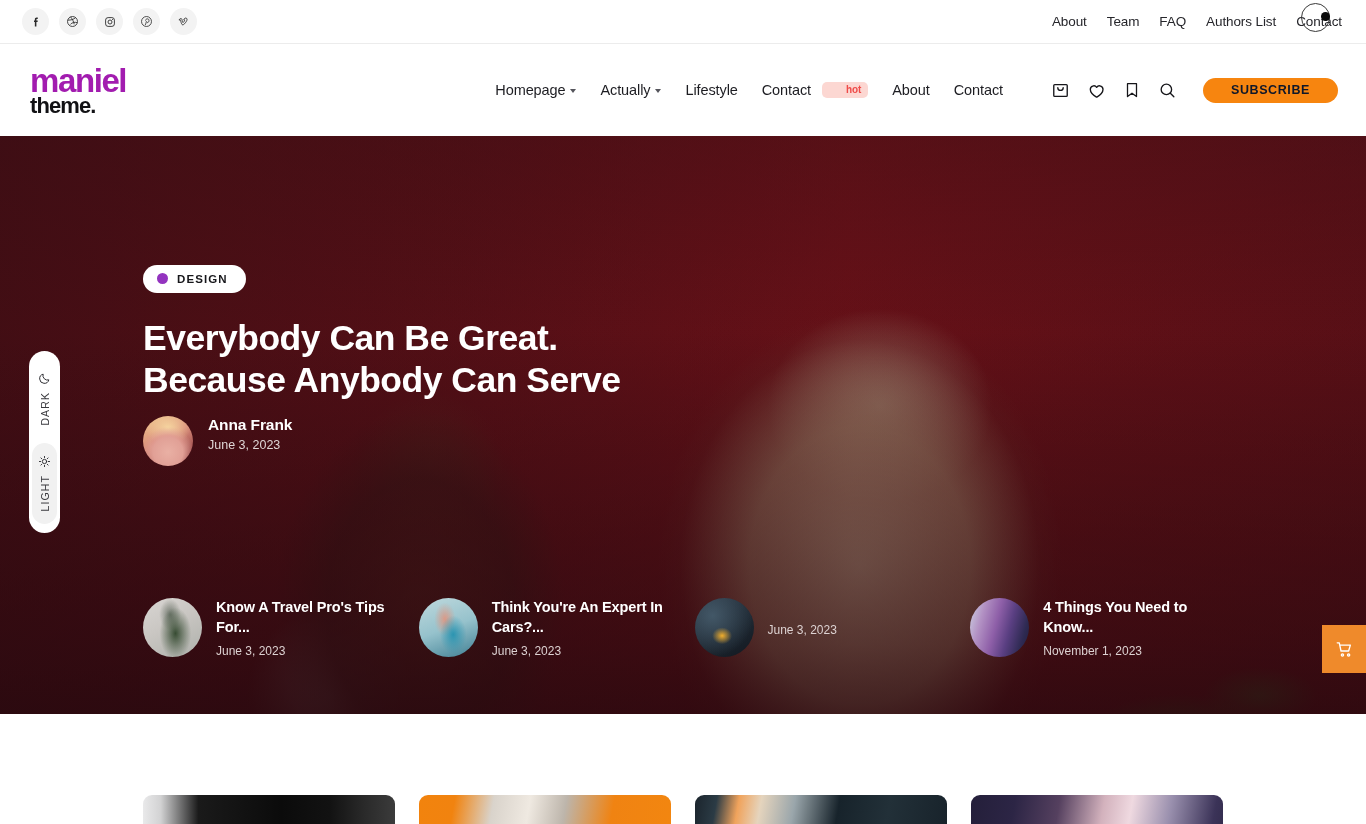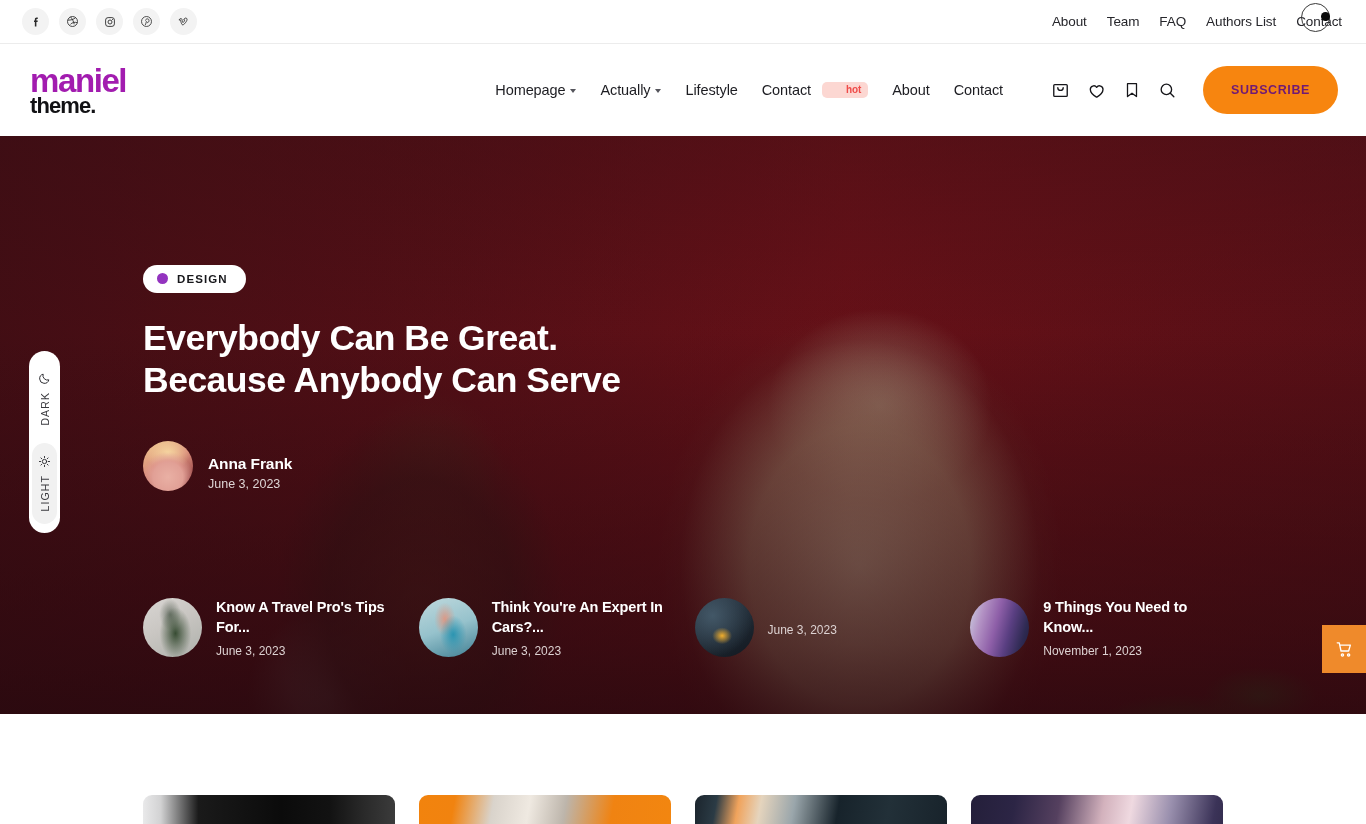--- a/index.html
+++ b/index.html
@@ -124,24 +124,24 @@
 
   .header-icons {
     display: flex; align-items: center; gap: 17px;
     margin-left: 36px;
   }
   .hicon { color: #16161a; cursor: pointer; display:flex; }
 
   .subscribe-btn {
     margin-left: 26px;
     background: #f7850f;
-    color: #701a75;
+    color: #0f172a;
     border: none;
     border-radius: 40px;
-    height: 48px;
+    height: 25px;
     padding: 0 28px;
     font-size: 12.5px;
     font-weight: 700;
     letter-spacing: 0.6px;
     font-family: "Liberation Sans", sans-serif;
     cursor: pointer;
   }
 
   
   .hero {
@@ -197,22 +197,22 @@
   .hero-title {
     margin-top: 24px;
     font-size: 35.5px;
     line-height: 1.19;
     font-weight: 700;
     color: #ffffff;
     letter-spacing: -0.5px;
     max-width: 560px;
   }
   .hero-author {
-    margin-top: 40px;
-    display: flex; align-items: flex-end; gap: 15px;
+    margin-top: 15px;
+    display: flex; align-items: flex-start; gap: 15px;
   }
   .avatar {
     width: 50px; height: 50px; border-radius: 50%;
     overflow: hidden; flex: 0 0 50px;
     background:
       radial-gradient(circle at 50% 72%, rgba(233,176,164,1) 0%, rgba(225,160,150,1) 34%, rgba(0,0,0,0) 58%),
       radial-gradient(ellipse 24px 13px at 50% 55%, rgba(214,72,72,.92) 0%, rgba(214,72,72,0) 76%),
       radial-gradient(ellipse 28px 22px at 50% 24%, rgba(246,214,160,1) 0%, rgba(230,190,130,0) 80%),
       linear-gradient(150deg, #f0c88e 0%, #d98c7a 45%, #7d2a34 100%);
   }
@@ -503,21 +503,21 @@
     </div>
     <div class="strip-card">
       <div class="strip-thumb st3"></div>
       <div class="strip-text">
         <div class="strip-date">June 3, 2023</div>
       </div>
     </div>
     <div class="strip-card">
       <div class="strip-thumb st4"></div>
       <div class="strip-text">
-        <div class="strip-title">9 Things You Need to Know...</div>
+        <div class="strip-title">4 Things You Need to Know...</div>
         <div class="strip-date">November 1, 2023</div>
       </div>
     </div>
   </div>
 
   <div class="cart-tab">
     <svg width="19" height="19" viewBox="0 0 24 24" fill="none" stroke="currentColor" stroke-width="1.7" stroke-linecap="round" stroke-linejoin="round">
         <path d="M2.8 3.6h2.6l2.2 10.3h9.6l2.2-7.4H6.4"></path>
         <circle cx="9.4" cy="19" r="1.4"></circle>
         <circle cx="17.2" cy="19" r="1.4"></circle>

